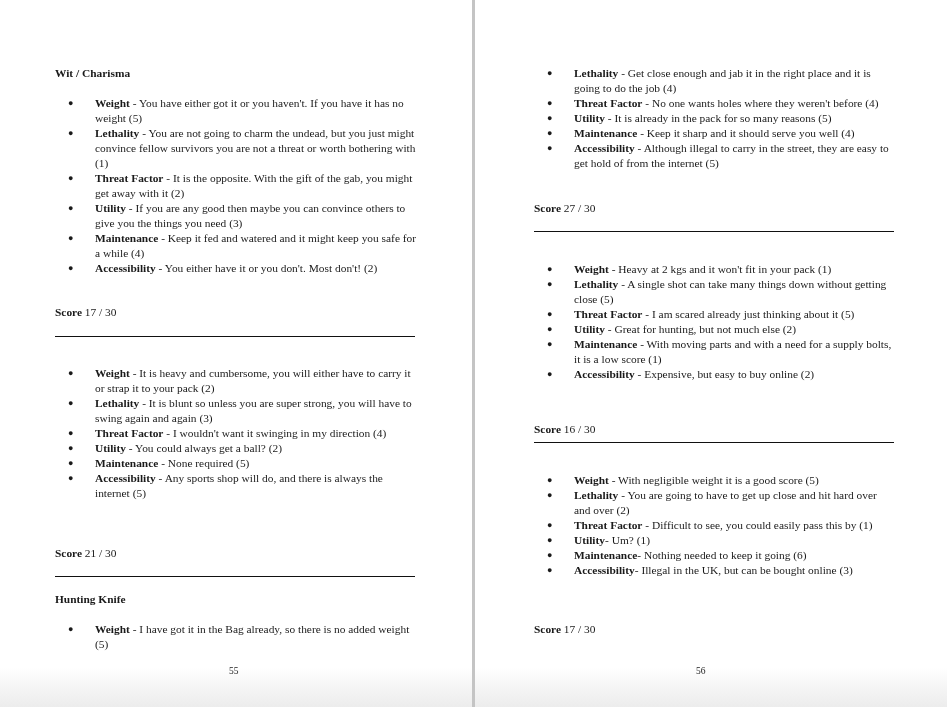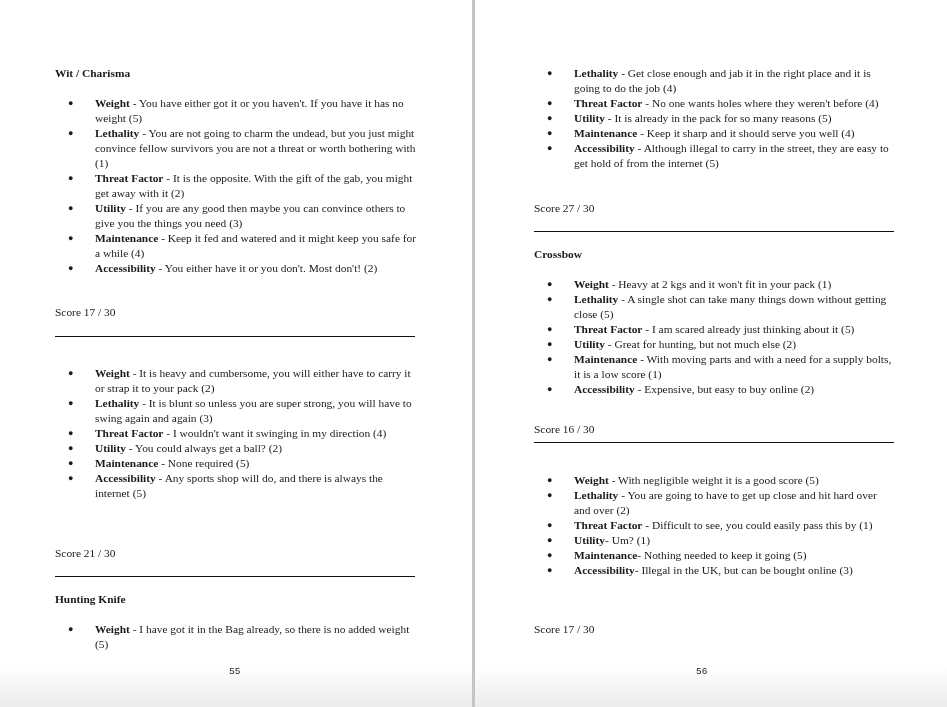--- a/index.html
+++ b/index.html
@@ -27,26 +27,26 @@
   .page.right .content { left: 59px; width: 362px; }
 
   .section-title { font-weight: bold; margin: 0; height: 15px; }
   ul.criteria { list-style: none; margin: 0; padding: 0; }
   ul.criteria li { position: relative; padding-left: 40px; }
   ul.criteria li .bullet {
     position: absolute; left: 13px; top: 0; font-size: 9px;
   }
   .crit-name { font-weight: bold; }
   .score { margin: 0; height: 15px; }
-  .score .score-label { font-weight: normal; text-align: right; }
+  .score .score-label { font-weight: bold; text-align: right; }
   .rule {
     position: absolute; height: 0; border-top: 1.3px solid #111;
   }
   .page-number {
-    position: absolute; top: 666px; font-family: Liberation Mono, monospace;
+    position: absolute; top: 666px; font-family: Liberation Serif, serif;
     font-size: 9.5px; color: #222;
   }
   .page.left .page-number { left: 229px; }
   .page.right .page-number { left: 221px; }
   .block { position: absolute; left: 0; width: 362px; }
 </style>
 </head>
 <body>
 
 <div class="viewer">
@@ -102,40 +102,39 @@
           <li><span class="bullet">●</span><span class="crit-name">Threat Factor</span><span> - </span><span>No one wants holes where they weren't before (4)</span></li>
           <li><span class="bullet">●</span><span class="crit-name">Utility</span><span> - </span><span>It is already in the pack for so many reasons (5)</span></li>
           <li><span class="bullet">●</span><span class="crit-name">Maintenance</span><span> - </span><span>Keep it sharp and it should serve you well (4)</span></li>
           <li><span class="bullet">●</span><span class="crit-name">Accessibility</span><span> - </span><span>Although illegal to carry in the street, they are easy to get hold of from the internet (5)</span></li>
         </ul>
       </div>
       <p class="score" style="position:absolute; top:201px;"><span class="score-label">Score</span> <span>27 / 30</span></p>
       <div class="rule" style="top:231px; left:0; width:360px;"></div>
 
       <div class="block" style="top:247px;">
-        <p class="section-title">Crossbow</p>
         <ul class="criteria" style="margin-top:15px;">
           <li><span class="bullet">●</span><span class="crit-name">Weight</span><span> - </span><span>Heavy at 2 kgs and it won't fit in your pack (1)</span></li>
           <li><span class="bullet">●</span><span class="crit-name">Lethality</span><span> - </span><span>A single shot can take many things down without getting close (5)</span></li>
           <li><span class="bullet">●</span><span class="crit-name">Threat Factor</span><span> - </span><span>I am scared already just thinking about it (5)</span></li>
           <li><span class="bullet">●</span><span class="crit-name">Utility</span><span> - </span><span>Great for hunting, but not much else (2)</span></li>
           <li><span class="bullet">●</span><span class="crit-name">Maintenance</span><span> - </span><span>With moving parts and with a need for a supply bolts, it is a low score (1)</span></li>
           <li><span class="bullet">●</span><span class="crit-name">Accessibility</span><span> - </span><span>Expensive, but easy to buy online (2)</span></li>
         </ul>
       </div>
       <p class="score" style="position:absolute; top:422px;"><span class="score-label">Score</span> <span>16 / 30</span></p>
       <div class="rule" style="top:442px; left:0; width:360px;"></div>
 
       <div class="block" style="top:458px;">
         <ul class="criteria" style="margin-top:15px;">
           <li><span class="bullet">●</span><span class="crit-name">Weight</span><span> - </span><span>With negligible weight it is a good score (5)</span></li>
           <li><span class="bullet">●</span><span class="crit-name">Lethality</span><span> - </span><span>You are going to have to get up close and hit hard over and over (2)</span></li>
           <li><span class="bullet">●</span><span class="crit-name">Threat Factor</span><span> - </span><span>Difficult to see, you could easily pass this by (1)</span></li>
           <li><span class="bullet">●</span><span class="crit-name">Utility</span><span>- </span><span>Um? (1)</span></li>
-          <li><span class="bullet">●</span><span class="crit-name">Maintenance</span><span>- </span><span>Nothing needed to keep it going (5)</span></li>
+          <li><span class="bullet">●</span><span class="crit-name">Maintenance</span><span>- </span><span>Nothing needed to keep it going (6)</span></li>
           <li><span class="bullet">●</span><span class="crit-name">Accessibility</span><span>- </span><span>Illegal in the UK, but can be bought online (3)</span></li>
         </ul>
       </div>
       <p class="score" style="position:absolute; top:622px;"><span class="score-label">Score</span> <span>17 / 30</span></p>
     </div>
     <div class="page-number">56</div>
   </div>
 </div>
 
 </body></html>

